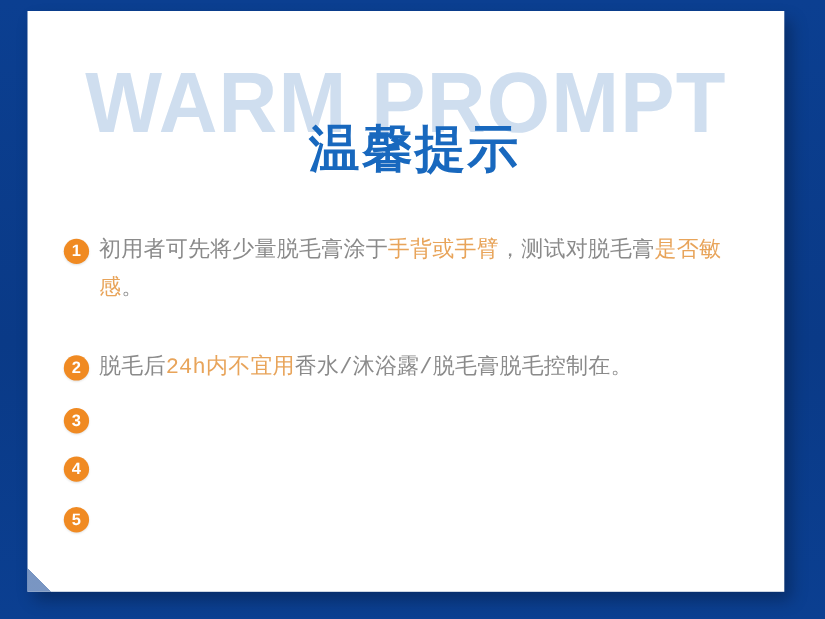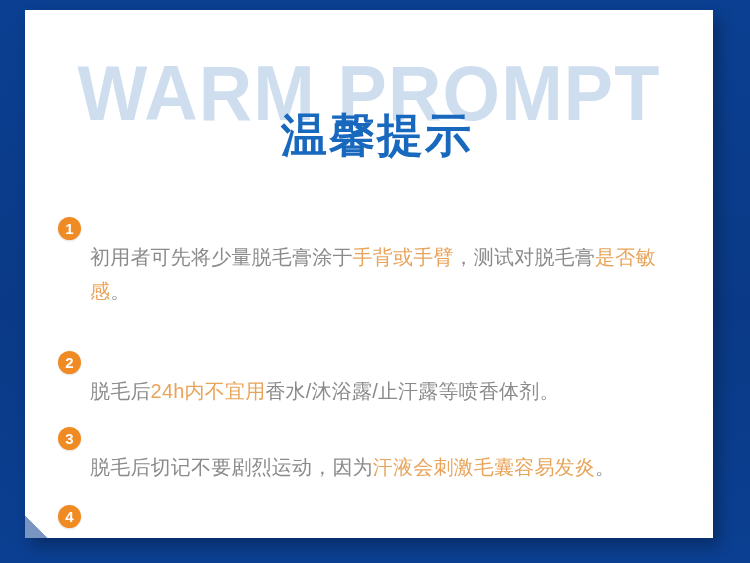--- a/index.html
+++ b/index.html
@@ -106,26 +106,25 @@
     font-family: "Liberation Sans", "DejaVu Sans", sans-serif;
     font-size: 15px;
     font-weight: bold;
     line-height: 23px;
     text-align: center;
     box-shadow: 0 1px 2px rgba(0, 0, 0, 0.12);
     user-select: none;
   }
 
   .tip-text {
-    font-family: Liberation Sans, sans-serif;
+    font-family: Liberation Mono, monospace;
     font-size: 20px;
     line-height: 34px;
     color: #8a8a8a;
     letter-spacing: 0.2px;
-    margin-top: 28px;
   }
 
   .tip-text .hl {
     color: #e8a45a;
   }
 
   .corner-fold {
     position: absolute;
     left: 0;
     bottom: 0;
@@ -148,26 +147,25 @@
 
     <ul class="tips-list">
 
       <li class="tip-item gap-1">
         <span class="badge">1</span>
         <span class="tip-text"><span>初用者可先将少量脱毛膏涂于</span><span class="hl">手背或手臂</span><span>，测试对脱毛膏</span><span class="hl">是否敏感</span><span>。</span></span>
       </li>
 
       <li class="tip-item gap-2">
         <span class="badge">2</span>
-        <span class="tip-text"><span>脱毛后</span><span class="hl">24h内不宜用</span><span>香水/沐浴露/止汗露等喷香体剂。</span></span>
+        <span class="tip-text"><span>脱毛后</span><span class="hl">24h内不宜用</span><span>香水/沐浴露/脱毛膏脱毛控制在。</span></span>
       </li>
 
       <li class="tip-item gap-3">
         <span class="badge">3</span>
-        <span class="tip-text"><span> 脱毛后切记不要剧烈运动，因为</span><span class="hl">汗液会刺激毛囊容易发炎</span><span>。</span></span>
       </li>
 
       <li class="tip-item gap-4">
         <span class="badge">4</span>
       </li>
 
       <li class="tip-item gap-5">
         <span class="badge">5</span>
       </li>
 

